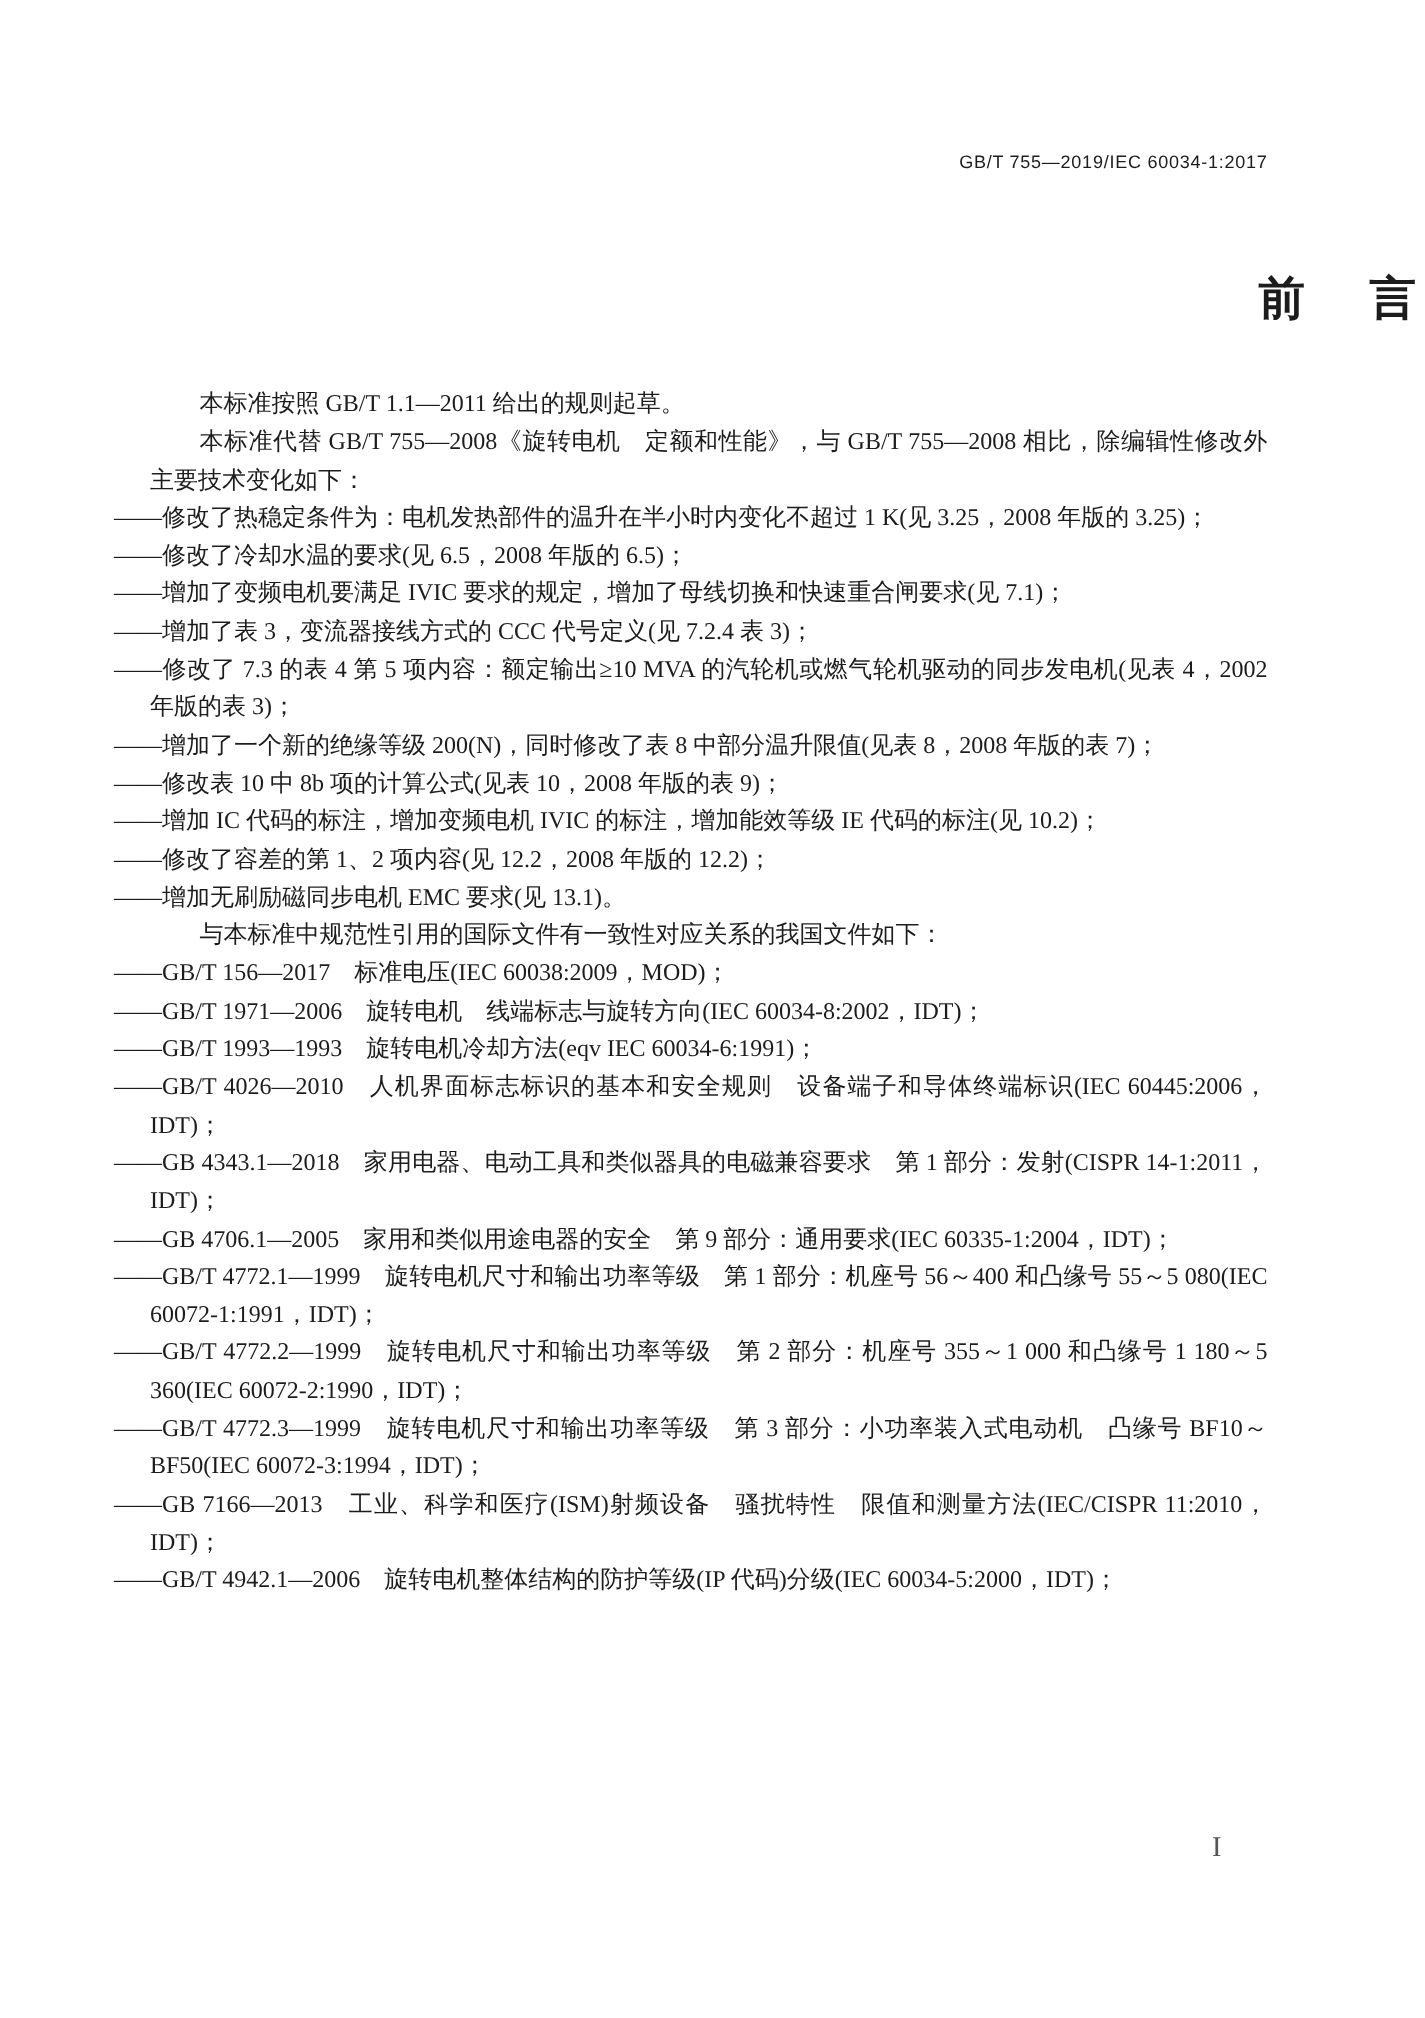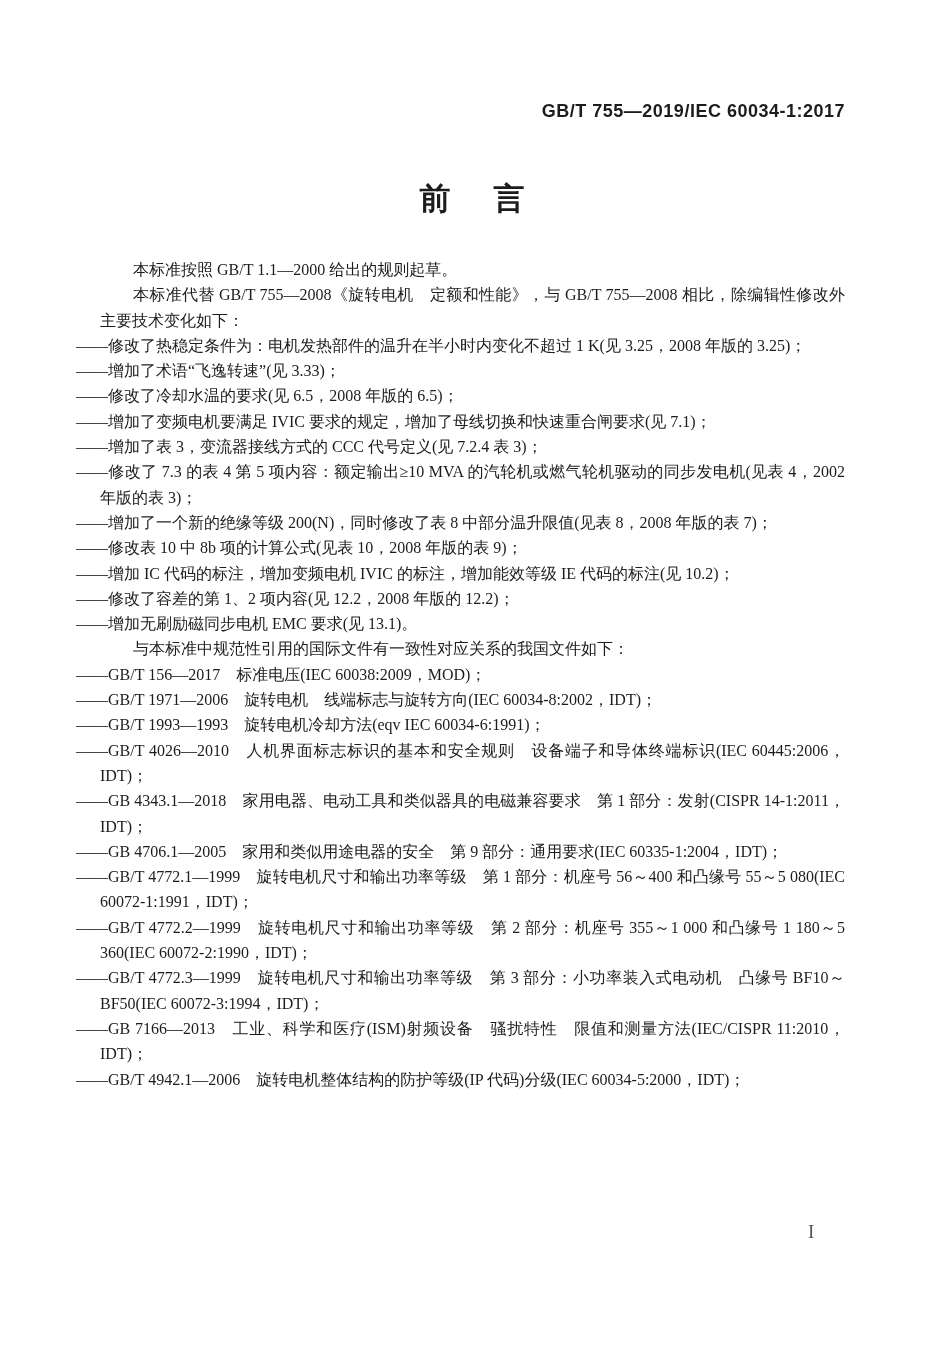--- a/index.html
+++ b/index.html
@@ -14,31 +14,31 @@
     background: #ffffff;
     color: #1c1c1c;
     font-family: "Liberation Serif", "DejaVu Serif", serif;
     overflow: hidden;
   }
   .header-code {
     position: absolute;
     top: 101px;
     right: 105px;
     font-family: "Liberation Sans", "DejaVu Sans", sans-serif;
-    font-weight: bold;
-    font-size: 18px;
+    font-weight: normal;
+    font-size: 12px;
     letter-spacing: 0.5px;
     white-space: nowrap;
   }
   .doc-title {
     position: absolute;
     top: 178px;
     left: 0;
     width: 100%;
-    text-align: center;
+    text-align: right;
     font-family: "Liberation Sans", "DejaVu Sans", sans-serif;
     font-weight: bold;
     font-size: 31px;
     letter-spacing: 6px;
     margin: 0;
   }
   .body-text {
     position: absolute;
     top: 257px;
     left: 100px;
@@ -71,26 +71,25 @@
 <body>
 
 <div class="sheet">
 
   <div class="header-code">GB/T 755—2019/IEC 60034-1:2017</div>
 
   <h1 class="doc-title">前　言</h1>
 
   <div class="body-text">
 
-    <p class="indent">本标准按照 GB/T 1.1—2000 给出的规则起草。</p>
+    <p class="indent">本标准按照 GB/T 1.1—2011 给出的规则起草。</p>
 
     <p class="indent">本标准代替 GB/T 755—2008《旋转电机　定额和性能》，与 GB/T 755—2008 相比，除编辑性修改外主要技术变化如下：</p>
 
     <p class="hang">——修改了热稳定条件为：电机发热部件的温升在半小时内变化不超过 1 K(见 3.25，2008 年版的 3.25)；</p>
-    <p class="hang">——增加了术语“飞逸转速”(见 3.33)；</p>
     <p class="hang">——修改了冷却水温的要求(见 6.5，2008 年版的 6.5)；</p>
     <p class="hang">——增加了变频电机要满足 IVIC 要求的规定，增加了母线切换和快速重合闸要求(见 7.1)；</p>
     <p class="hang">——增加了表 3，变流器接线方式的 CCC 代号定义(见 7.2.4 表 3)；</p>
     <p class="hang">——修改了 7.3 的表 4 第 5 项内容：额定输出≥10 MVA 的汽轮机或燃气轮机驱动的同步发电机(见表 4，2002 年版的表 3)；</p>
     <p class="hang">——增加了一个新的绝缘等级 200(N)，同时修改了表 8 中部分温升限值(见表 8，2008 年版的表 7)；</p>
     <p class="hang">——修改表 10 中 8b 项的计算公式(见表 10，2008 年版的表 9)；</p>
     <p class="hang">——增加 IC 代码的标注，增加变频电机 IVIC 的标注，增加能效等级 IE 代码的标注(见 10.2)；</p>
     <p class="hang">——修改了容差的第 1、2 项内容(见 12.2，2008 年版的 12.2)；</p>
     <p class="hang">——增加无刷励磁同步电机 EMC 要求(见 13.1)。</p>
 

